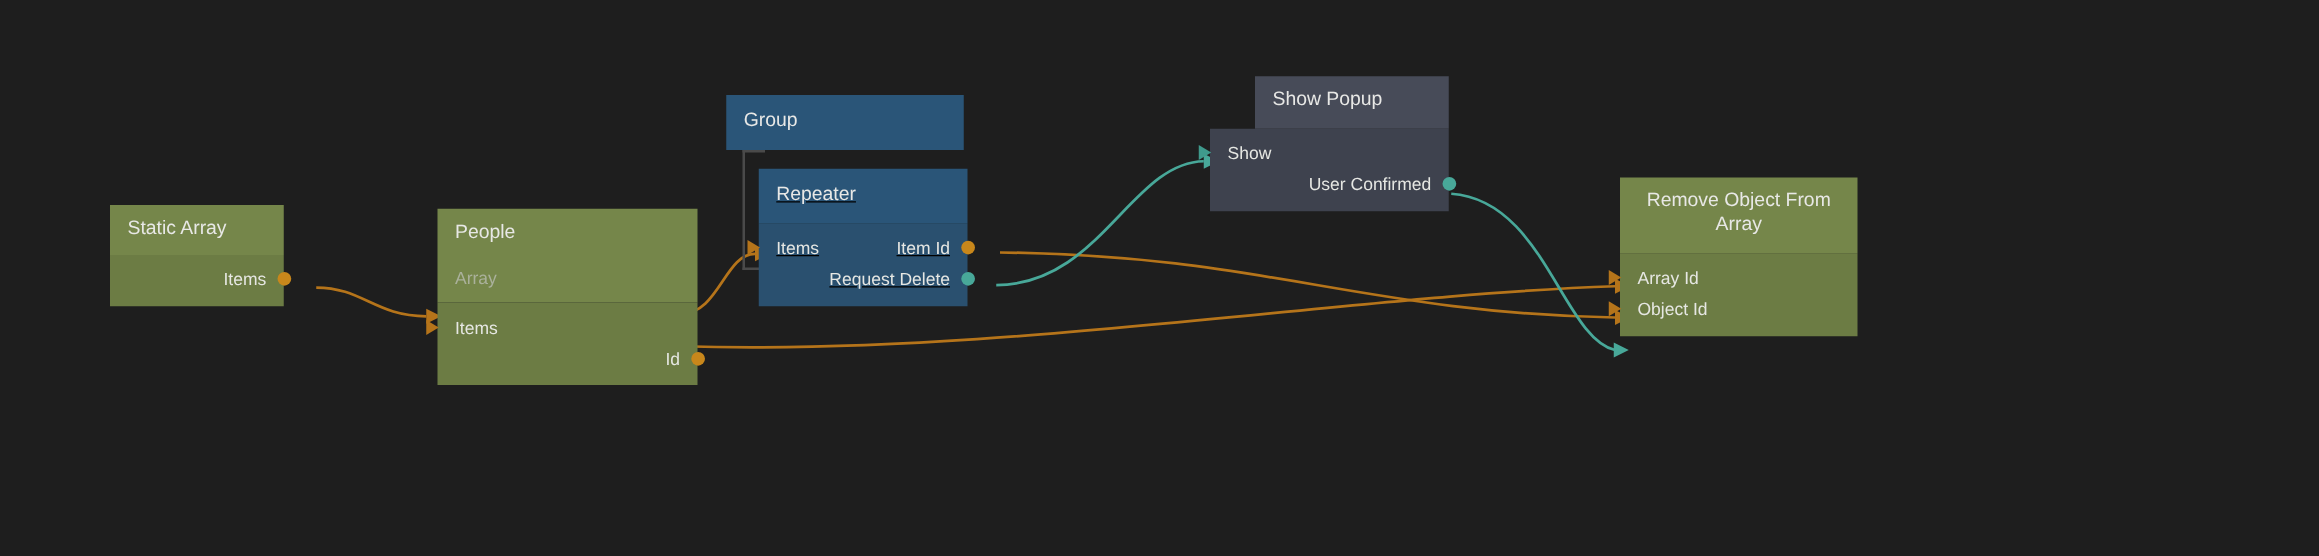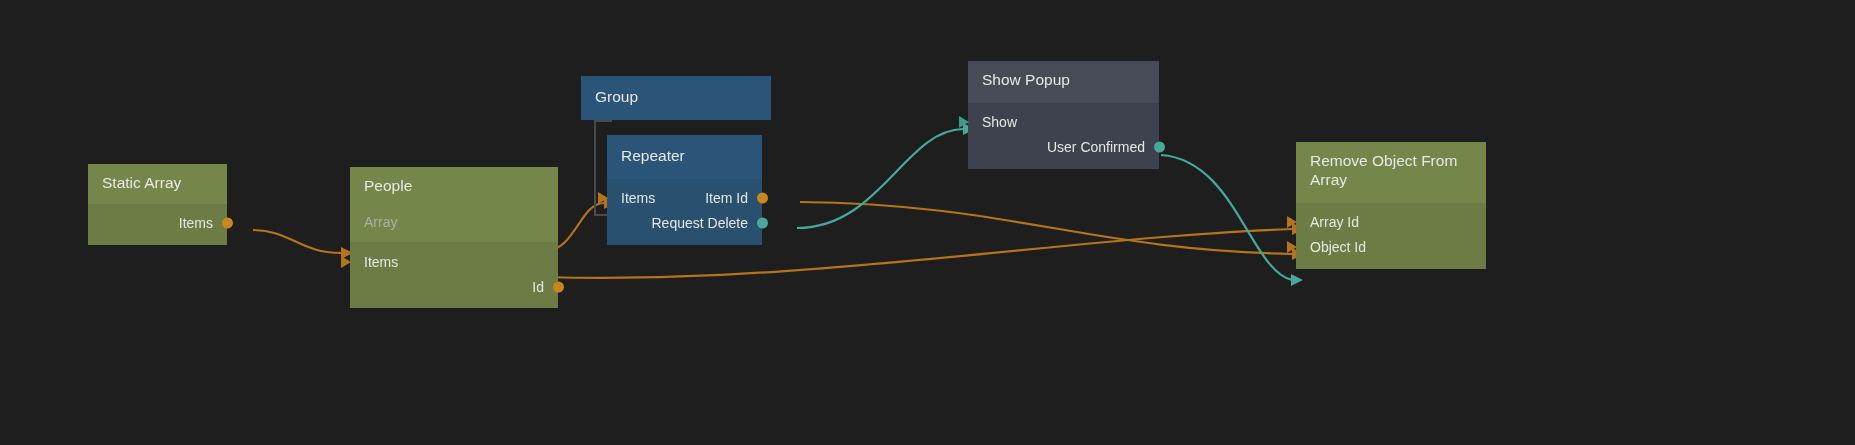--- a/index.html
+++ b/index.html
@@ -169,56 +169,56 @@
   </div>
 
   <div class="node blue" style="left:581px; top:76px; width:190px;">
     <div class="node-header" style="padding-top:12px; padding-bottom:13px;">
       <span>Group</span>
     </div>
   </div>
 
   <div class="group-bracket" style="left:594px; top:120px; width:16px; height:92px;"></div>
 
-  <div class="node blue" style="left:607px; top:135px; width:155px;">
+  <div class="node blue" style="left:607px; top:135px; width:167px;text-decoration:underline;">
     <div class="node-header" style="padding-top:12px; padding-bottom:13px;">
       <span>Repeater</span>
     </div>
     <div class="node-body">
       <div class="port-row in" style="justify-content:space-between; padding-right:14px;">
         <span class="arrow orange left"></span>
         <span class="port-label">Items</span>
         <span class="port-label">Item Id</span>
         <span class="dot orange right"></span>
       </div>
       <div class="port-row out">
         <span class="port-label">Request Delete</span>
         <span class="dot teal right"></span>
       </div>
     </div>
   </div>
 
   <div class="node slate" style="left:968px; top:61px; width:191px;">
-    <div class="node-header" style="padding-bottom:13px;">
+    <div class="node-header" style="padding-bottom:13px;margin-left:36px;">
       <span>Show Popup</span>
     </div>
     <div class="node-body">
       <div class="port-row in">
         <span class="arrow teal left"></span>
         <span class="port-label">Show</span>
       </div>
       <div class="port-row out">
         <span class="port-label">User Confirmed</span>
         <span class="dot teal right"></span>
       </div>
     </div>
   </div>
 
   <div class="node green" style="left:1296px; top:142px; width:190px;">
-    <div class="node-header" style="padding-bottom:13px;">
+    <div class="node-header" style="padding-bottom:13px;text-align:center;">
       <span>Remove Object From Array</span>
     </div>
     <div class="node-body">
       <div class="port-row in">
         <span class="arrow orange left"></span>
         <span class="port-label">Array Id</span>
       </div>
       <div class="port-row in">
         <span class="arrow orange left"></span>
         <span class="port-label">Object Id</span>

